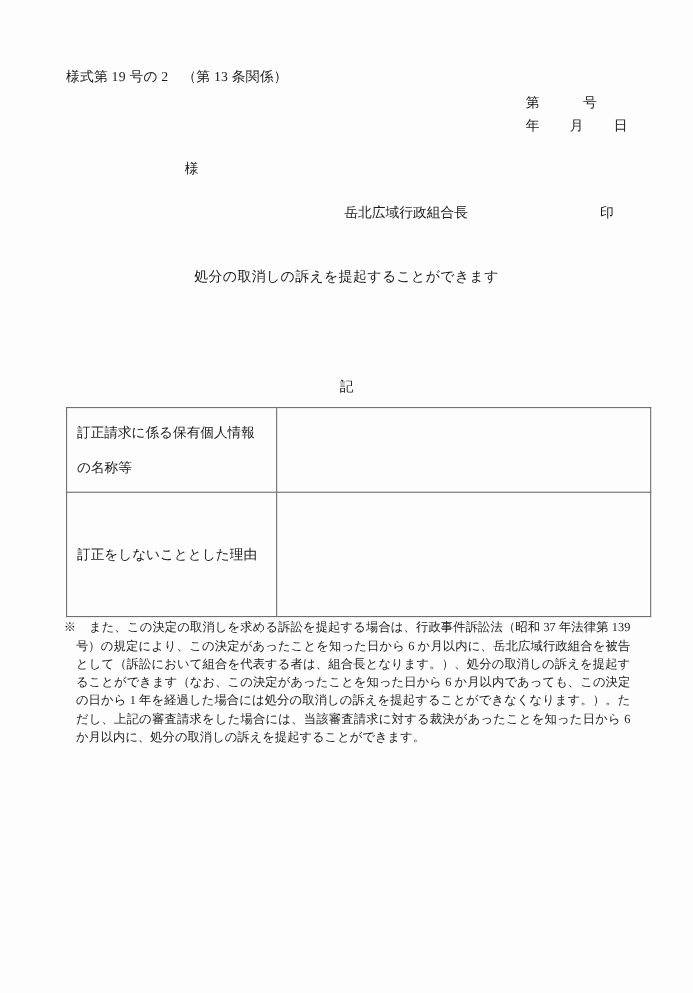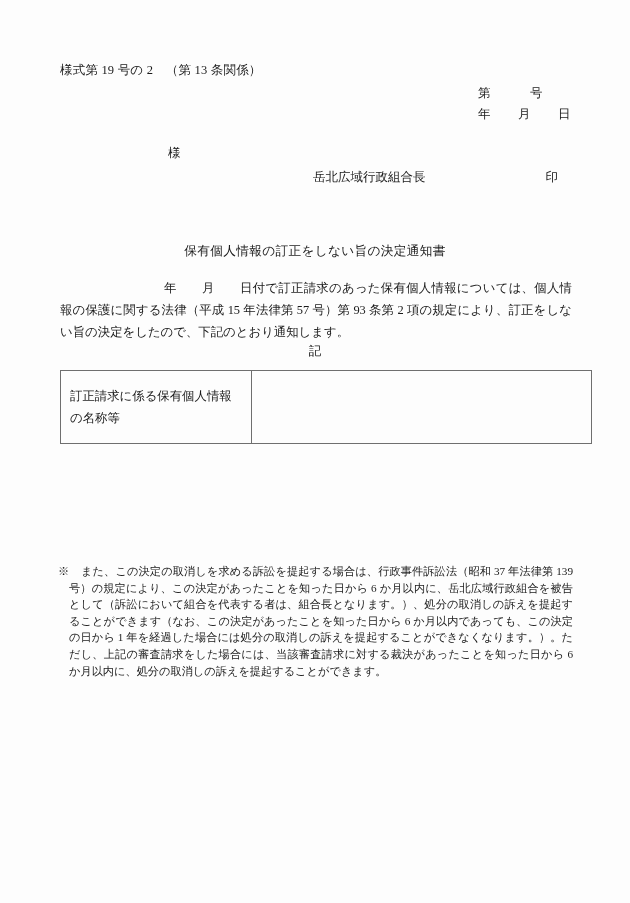--- a/index.html
+++ b/index.html
@@ -45,21 +45,21 @@
   .doc-meta .g2 { display: inline-block; width: 40px; }
 
   .addressee {
     left: 168px;
     top: 145px;
     font-size: 12.5px;
   }
 
   .issuer {
     left: 313px;
-    top: 169px;
+    top: 185px;
     font-size: 12.5px;
     width: 245px;
     display: flex;
     justify-content: space-between;
   }
 
   .doc-title {
     left: 0;
     right: 0;
     top: 243px;
@@ -92,21 +92,21 @@
     position: absolute;
     left: 60px;
     top: 370px;
     width: 511px;
     border-collapse: collapse;
     table-layout: fixed;
   }
   .info-table td {
     border: 1px solid #6f6f6f;
     font-size: 12.4px;
-    line-height: 22px;
+    line-height: 32px;
     vertical-align: middle;
     padding: 6px 9px;
   }
   .info-table td.label { width: 172px; }
   .info-table td.value { width: 339px; }
   .info-table tr.r1 td { height: 60px; }
   .info-table tr.r2 td { height: 100px; }
   .info-table td.value { padding: 0; }
 
   
@@ -146,30 +146,33 @@
     <span class="row"><span class="g2">年</span><span class="g2">月</span><span>日</span></span>
   </div>
 
   <div class="abs addressee">様</div>
 
   <div class="blk issuer">
     <span>岳北広域行政組合長</span>
     <span>印</span>
   </div>
 
-  <div class="blk doc-title">保有個人情報の訂正をしない旨の決定通知書</div>
+  <div class="blk doc-title">処分の取消しの訴えを提起することができます</div>
 
-  <div class="blk body-text">年　　月　　日付で訂正請求のあった保有個人情報については、個人情報の保護に関する法律（平成 15 年法律第 57 号）第 93 条第 2 項の規定により、訂正をしない旨の決定をしたので、下記のとおり通知します。</div>
 
   <div class="blk ki-mark">記</div>
 
   <table class="info-table">
     <tbody>
       <tr class="r1">
         <td class="label">訂正請求に係る保有個人情報の名称等</td>
+        <td class="value"></td>
+      </tr>
+      <tr class="r2">
+        <td class="label">訂正をしないこととした理由</td>
         <td class="value"></td>
       </tr>
     </tbody>
   </table>
 
   <div class="notes">
     <div class="note-1">
       <span class="mark">※</span>
     </div>
     <div class="note-2">また、この決定の取消しを求める訴訟を提起する場合は、行政事件訴訟法（昭和 37 年法律第 139 号）の規定により、この決定があったことを知った日から 6 か月以内に、岳北広域行政組合を被告として（訴訟において組合を代表する者は、組合長となります。）、処分の取消しの訴えを提起することができます（なお、この決定があったことを知った日から 6 か月以内であっても、この決定の日から 1 年を経過した場合には処分の取消しの訴えを提起することができなくなります。）。ただし、上記の審査請求をした場合には、当該審査請求に対する裁決があったことを知った日から 6 か月以内に、処分の取消しの訴えを提起することができます。</div>

